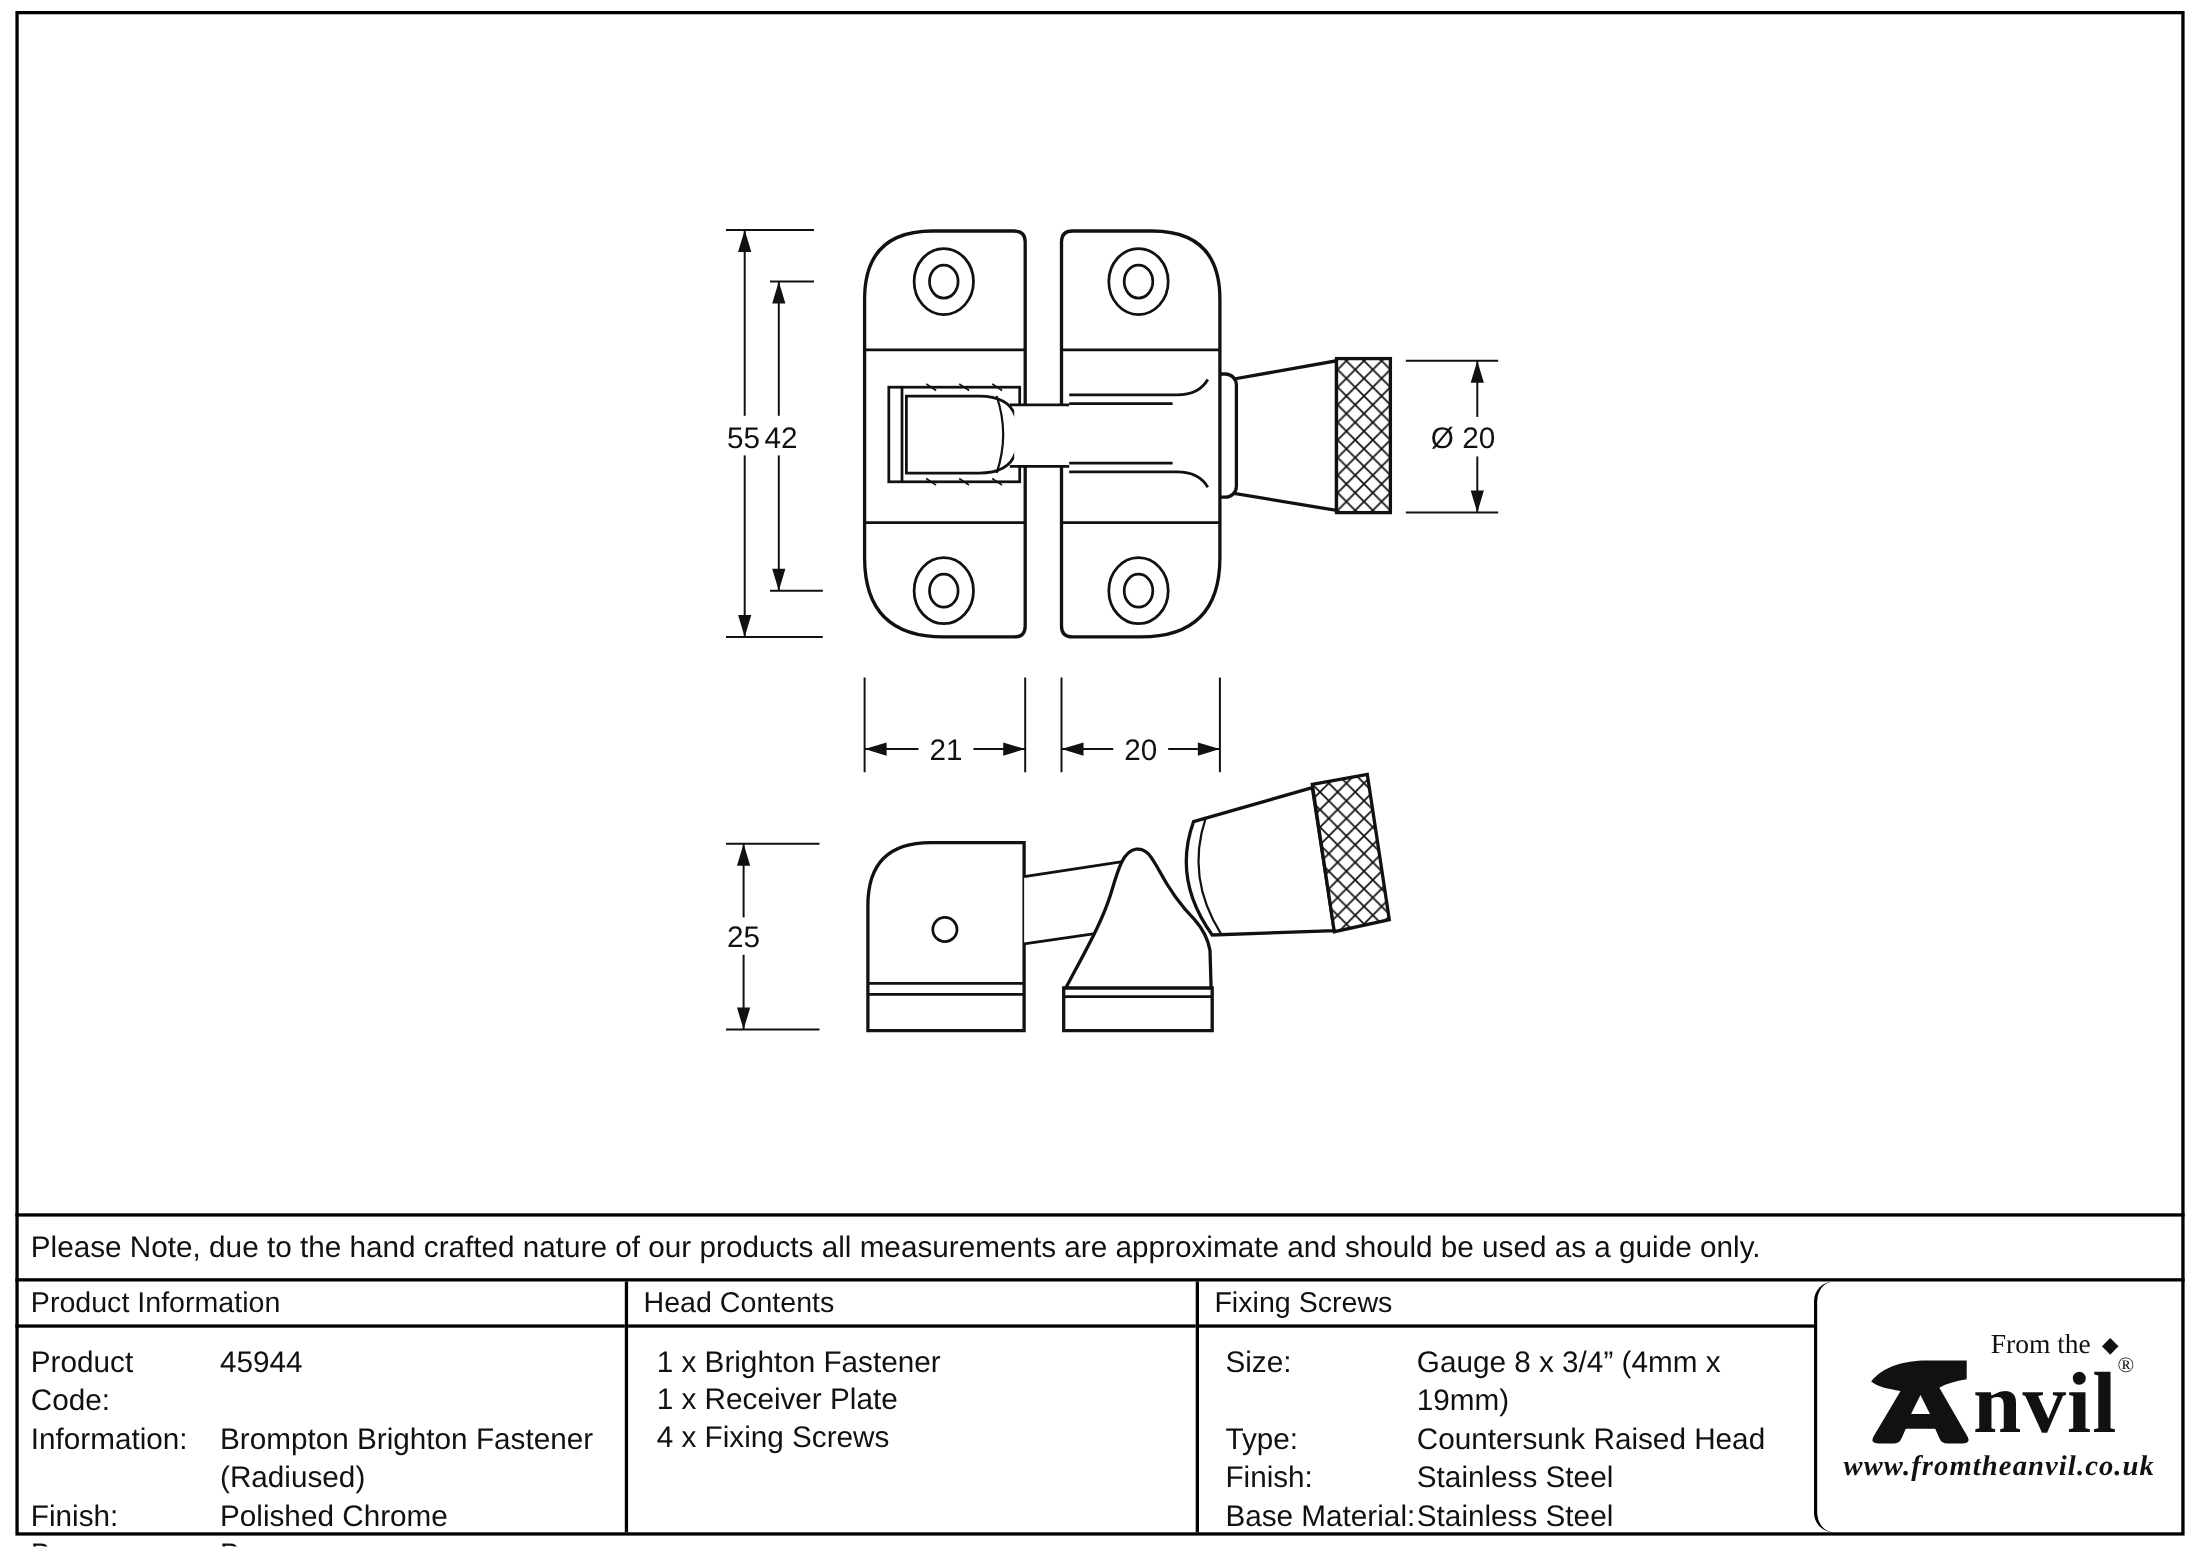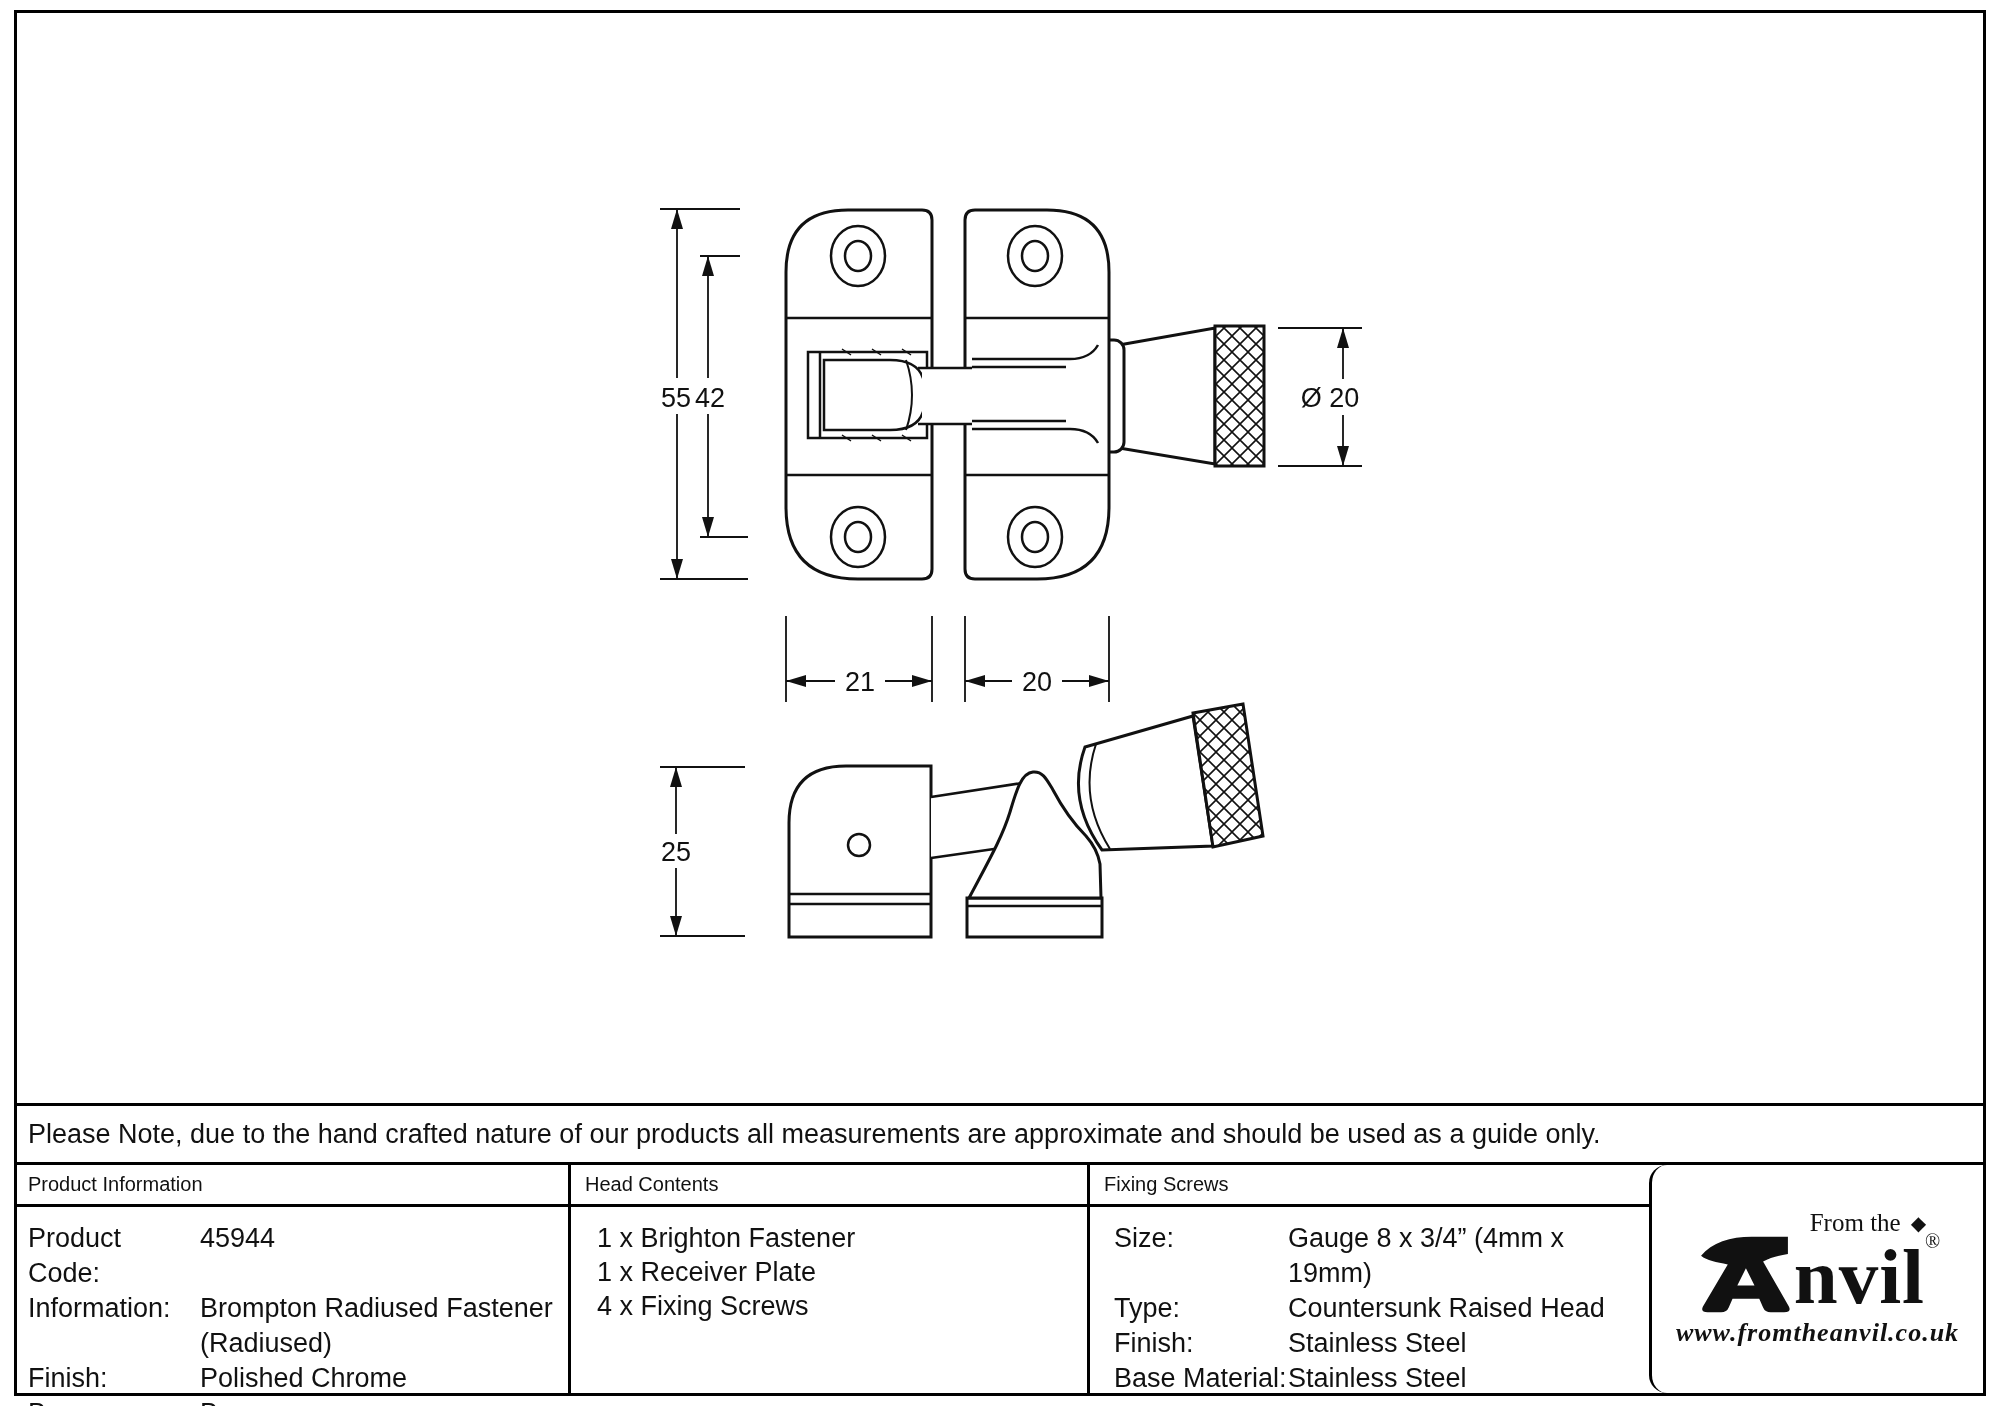--- a/index.html
+++ b/index.html
@@ -8,21 +8,21 @@
   #frame{left:14px;top:10px;width:1972px;height:1386px;border:3px solid #000;box-sizing:border-box;}
   #drawing-svg{left:0;top:0;}
   #note-band{left:14px;top:1103px;width:1972px;height:62px;border-top:3px solid #000;border-bottom:3px solid #000;box-sizing:border-box;display:flex;align-items:center;padding-left:14px;font-size:27px;}
   #spec-table{left:14px;top:1165px;width:1972px;height:228px;display:flex;box-sizing:border-box;}
   .col{height:100%;box-sizing:border-box;}
   .col+.col{border-left:3px solid #000;}
   #col-product{width:554px;}
   #col-pack{width:519px;}
   #col-screws{width:562px;}
   #col-logo{width:334px;display:flex;align-items:center;justify-content:center;border-radius:18px;}
-  .col-header{height:42px;border-bottom:3px solid #000;box-sizing:border-box;display:flex;align-items:center;padding-left:14px;font-size:20px;}
+  .col-header{height:42px;border-bottom:3px solid #000;box-sizing:border-box;display:flex;align-items:center;padding-left:14px;font-size:26px;}
   .col-body{padding-top:14px;font-size:27px;}
   .info-row{display:flex;line-height:35px;padding-left:14px;}
   .info-row .lbl{width:172px;flex:none;}
   .info-row .val{flex:1;}
   #col-screws .info-row{padding-left:24px;}
   #col-screws .info-row .lbl{width:174px;}
   .pack-row{line-height:34px;padding-left:26px;}
   
   .logo{display:flex;flex-direction:column;align-items:center;user-select:none;}
   .logo-main{display:flex;align-items:flex-end;}
@@ -159,21 +159,21 @@
     <div class="col-header">
       <span>Product Information</span>
     </div>
     <div class="col-body">
       <div class="info-row">
         <span class="lbl">Product Code:</span>
         <span class="val">45944</span>
       </div>
       <div class="info-row">
         <span class="lbl">Information:</span>
-        <span class="val">Brompton Radiused Fastener</span>
+        <span class="val">Brompton Brighton Fastener</span>
       </div>
       <div class="info-row">
         <span class="lbl"></span>
         <span class="val">(Radiused)</span>
       </div>
       <div class="info-row">
         <span class="lbl">Finish:</span>
         <span class="val">Polished Chrome</span>
       </div>
       <div class="info-row">

